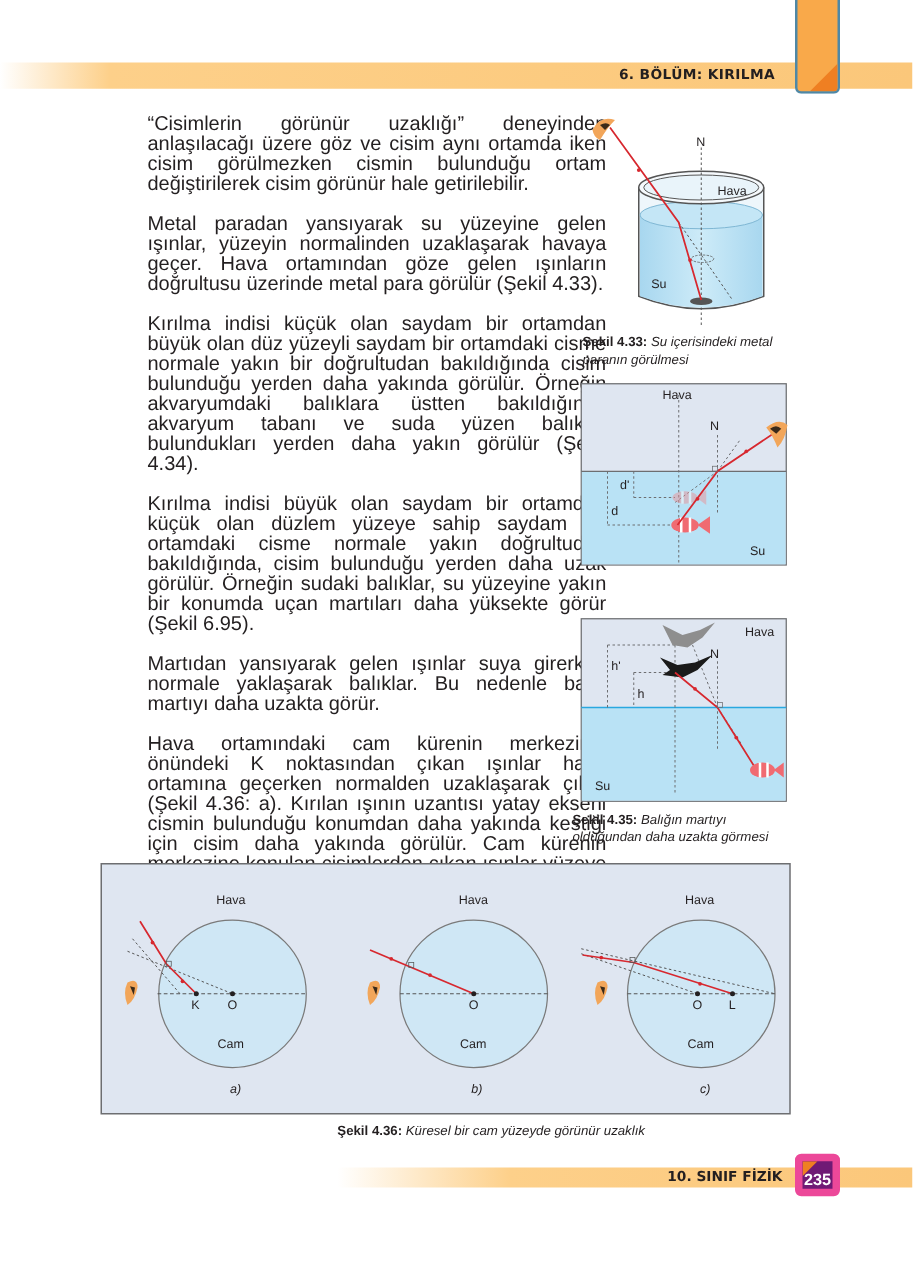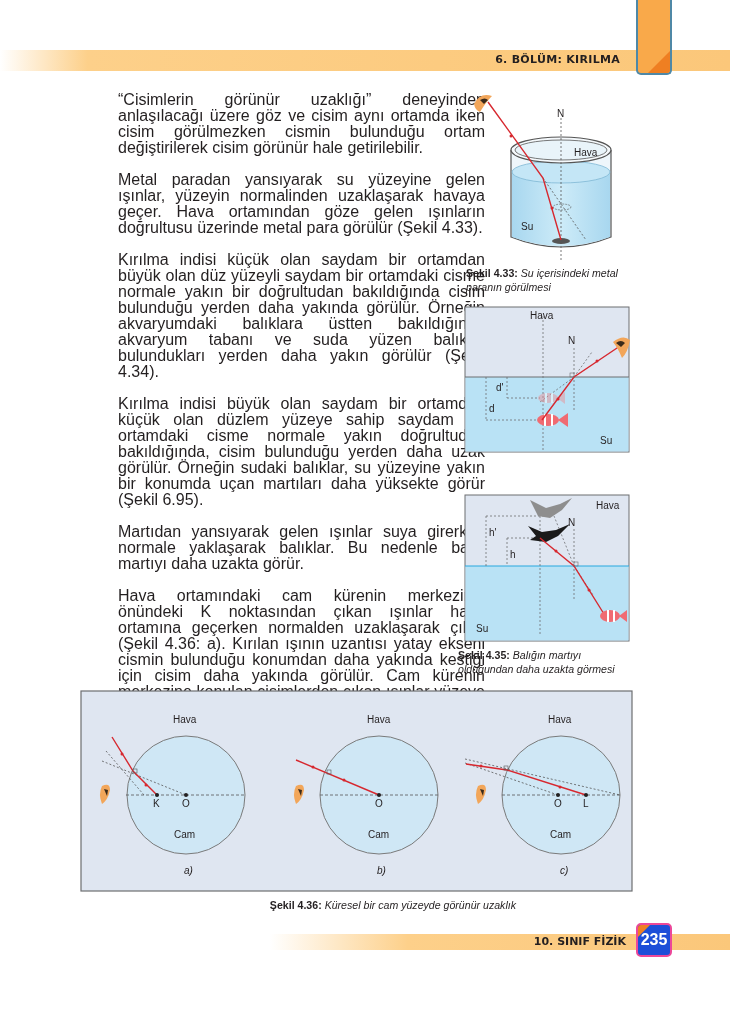--- a/index.html
+++ b/index.html
@@ -18,23 +18,23 @@
   .text-col p { margin:0 0 16px 0; }
   .fig { position:absolute; }
   .caption { font-size:10.6px; line-height:14px; text-align:left; color:#231f20; }
   .caption b { font-weight:bold; }
   .caption i { font-style:italic; }
   svg text { font-family:"Liberation Sans", sans-serif; }
   .footer-band { position:absolute; left:270px; top:934px; width:460px; height:16px;
     background:linear-gradient(to right, rgba(253,196,112,0) 0%, #fdd08a 30%, #fbc77a 100%); }
   .footer-title { position:absolute; right:104px; top:935px; font-family:"DejaVu Sans", sans-serif;
     font-weight:bold; font-size:11px; color:#231f20; }
-  .page-num { position:absolute; left:636px; top:923px; width:36px; height:34px; border:2px solid #ec4899;
-    border-radius:5px; background:#1d4ed8; box-sizing:border-box; color:#fff; font-weight:bold;
-    font-size:16px; line-height:30px; text-align:center; overflow:hidden; }
+  .page-num { position:absolute; left:636px; top:923px; width:36px; height:34px; border:6px solid #ec4899;
+    border-radius:5px; background:#701a75; box-sizing:border-box; color:#fff; font-weight:bold;
+    font-size:13px; line-height:30px; text-align:center; overflow:hidden; }
   .page-num .fold { position:absolute; left:0; top:0; width:0; height:0; border-right:12px solid transparent;
     border-top:12px solid #ef7f22; }
 </style>
 </head>
 <body>
 
 <div class="header-band"></div>
 <div class="header-title">6. BÖLÜM: KIRILMA</div>
 <div class="tab">
     <div class="fold"></div>

